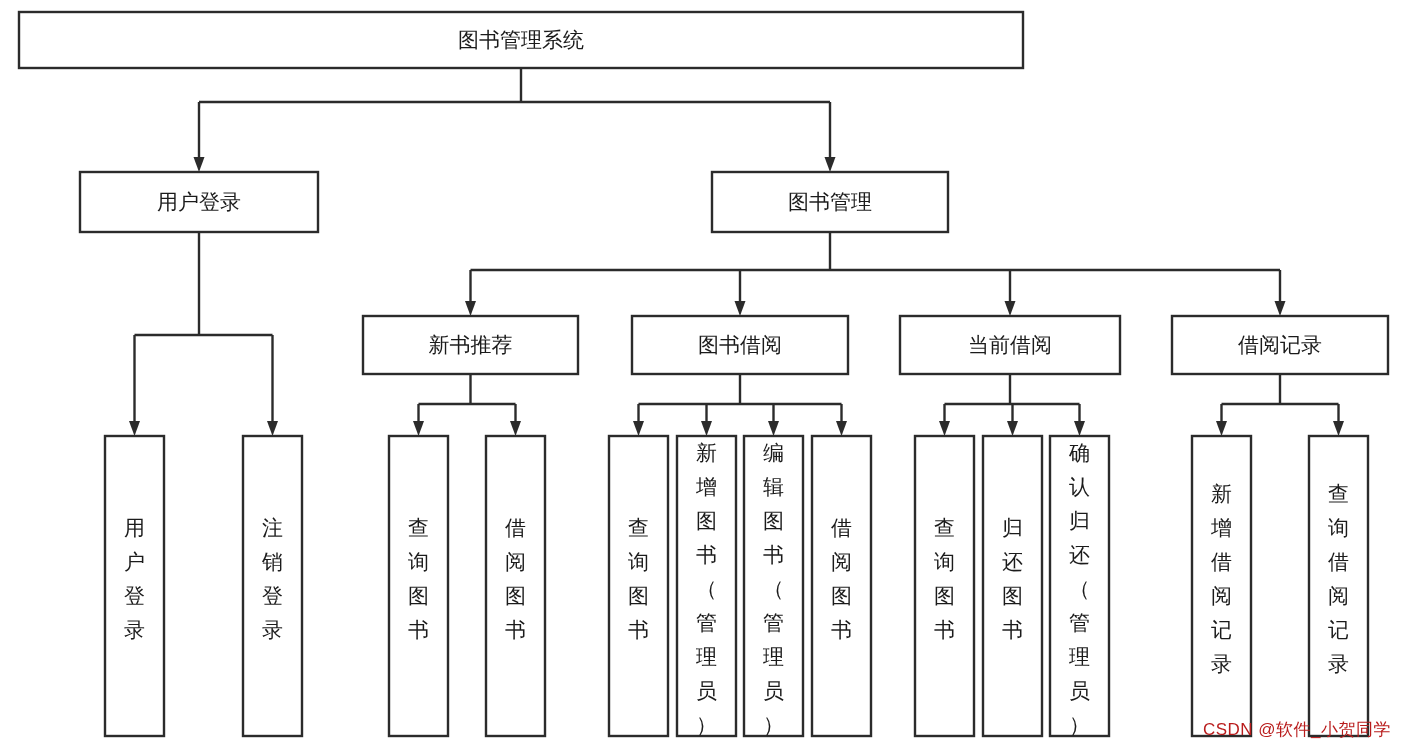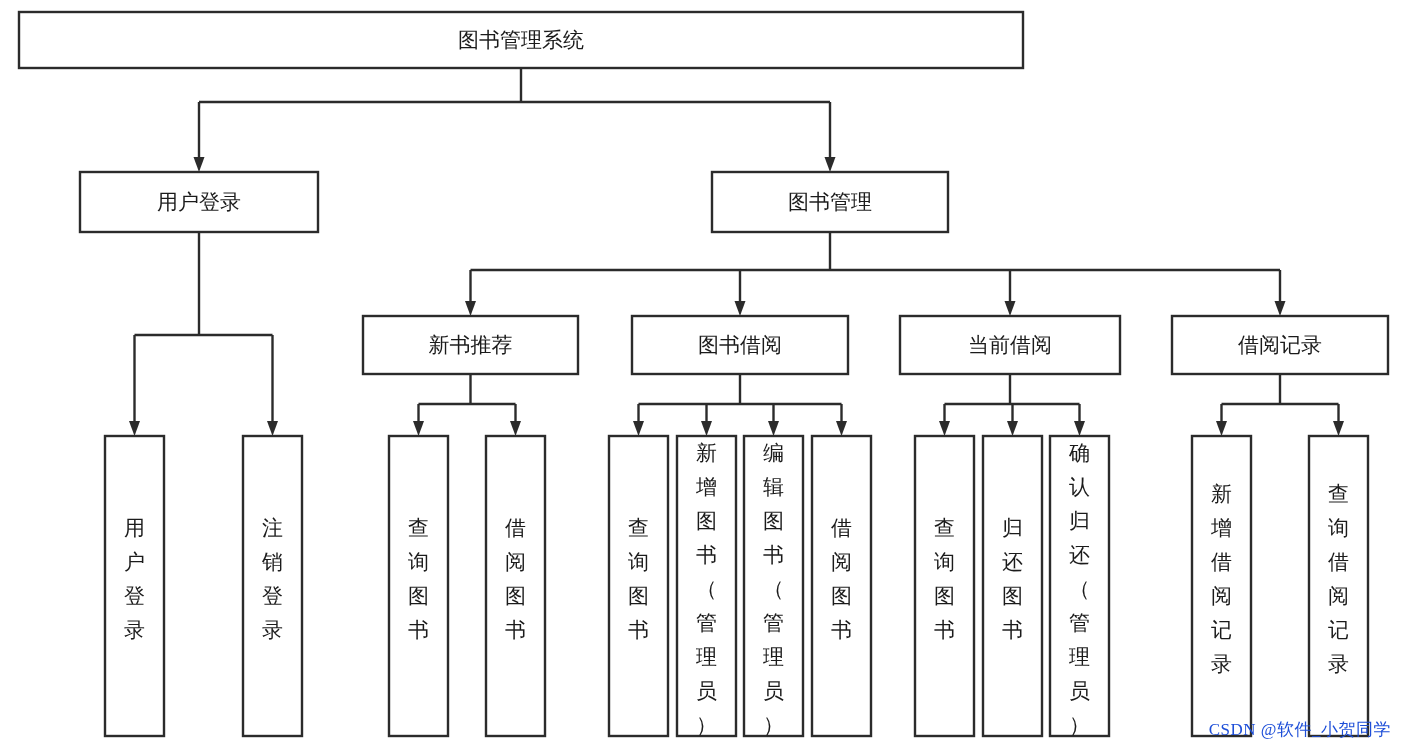--- a/index.html
+++ b/index.html
@@ -53,23 +53,23 @@
     stroke-linecap: butt;
   }
   .arrow-head {
     fill: #2b2b2b;
     stroke: none;
   }
   .watermark {
     position: absolute;
     right: 14px;
     bottom: 6px;
-    font-family: Liberation Serif, serif;
+    font-family: Liberation Sans, sans-serif;
     font-size: 17px;
-    color: #1d4ed8;
+    color: #b91c1c;
     letter-spacing: 0.5px;
     white-space: nowrap;
     user-select: none;
   }
 </style>
 </head>
 <body>
 
 <div id="diagram-root">
   <svg class="diagram-canvas" id="diagram-canvas" viewBox="0 0 1405 747" xmlns="http://www.w3.org/2000/svg">

